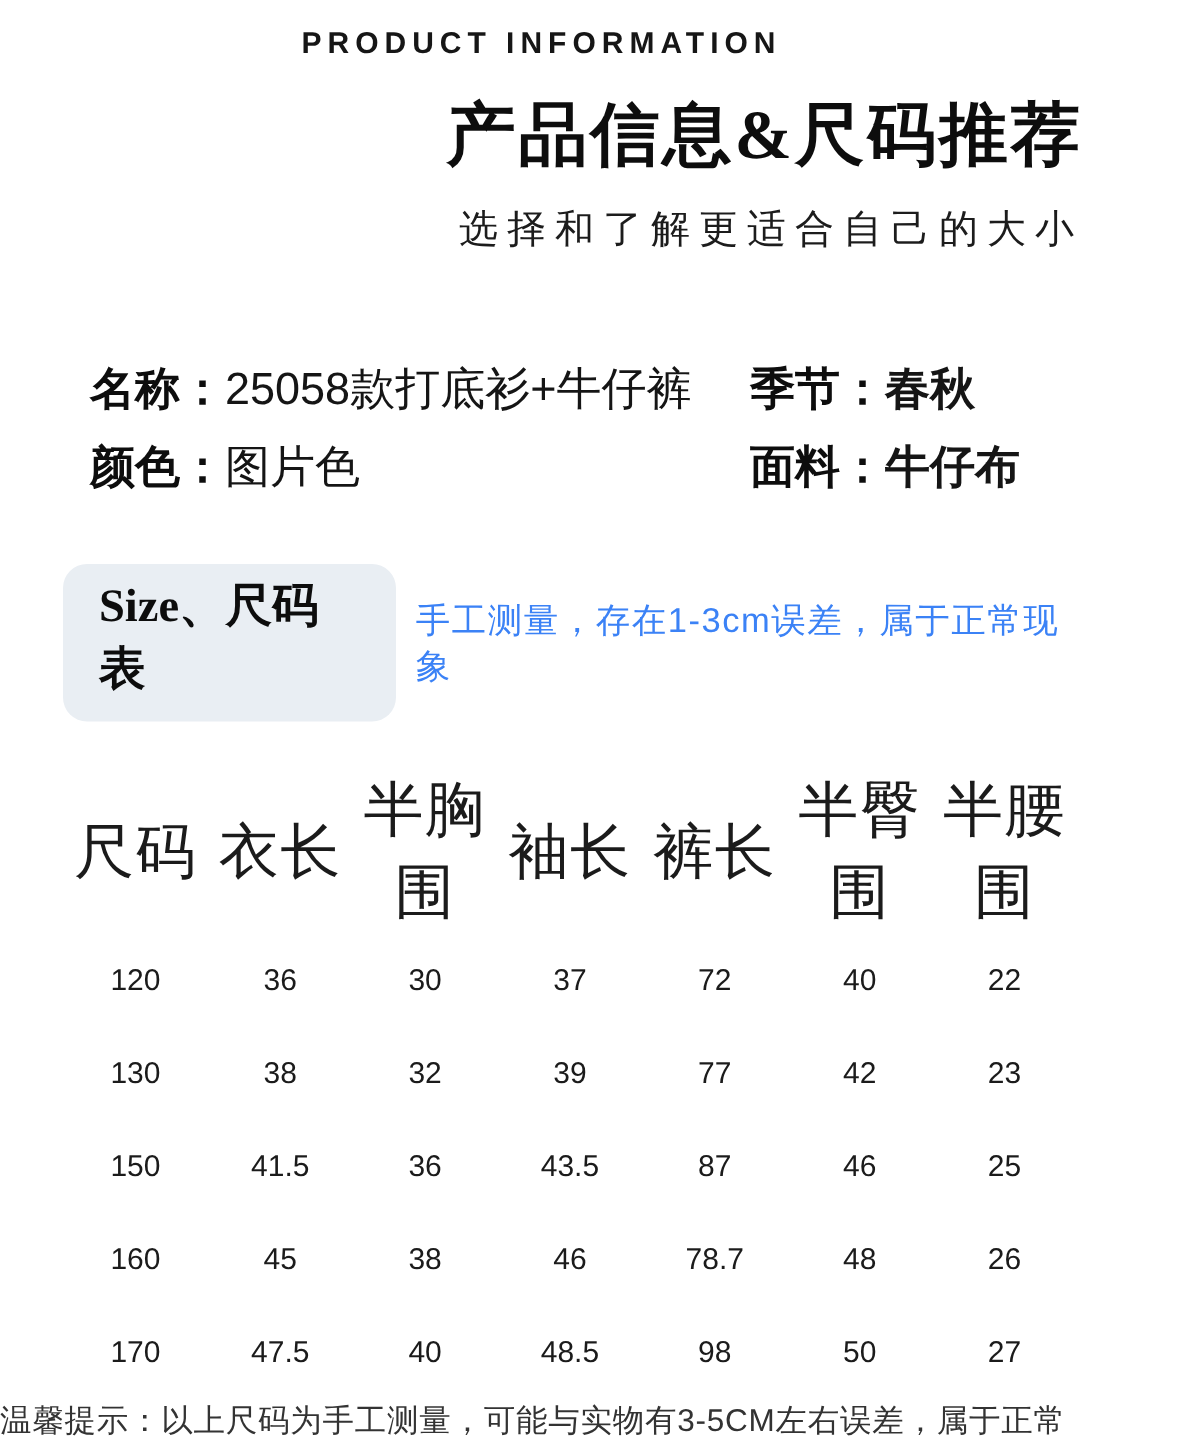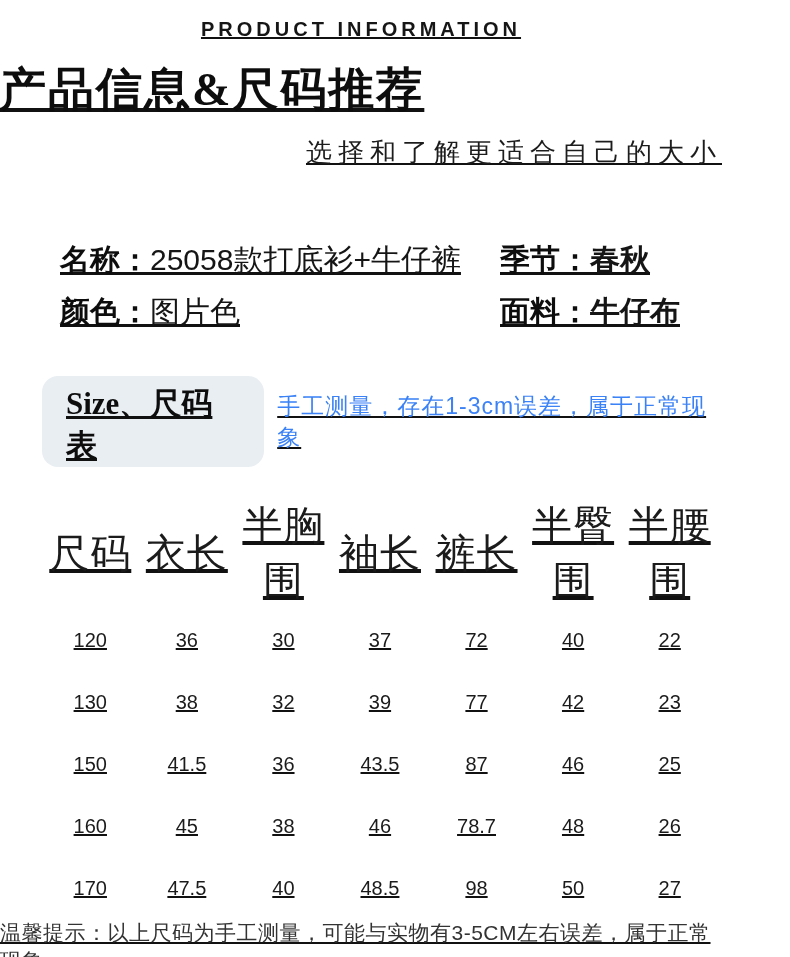--- a/index.html
+++ b/index.html
@@ -8,35 +8,35 @@
     background: #ffffff;
   }
   body {
     width: 790px;
     height: 957px;
     overflow: hidden;
     color: #111111;
     font-family: "Liberation Sans", sans-serif;
     position: relative;
   }
-  .page { width: 722px; height: 957px; position: relative; text-decoration: underline; }
+  .page { width: 722px; height: 957px; position: relative; }
 
   
   .eyebrow {
     padding-top: 18px;
     text-align: center;
     font-size: 20px;
     font-weight: 700;
     letter-spacing: 4px;
     color: #161616;
     font-family: "Liberation Sans", sans-serif;
   }
   .main-title {
     margin-top: 18px;
-    text-align: left;
+    text-align: right;
     font-size: 46px;
     font-weight: 700;
     letter-spacing: 2px;
     color: #0d0d0d;
     font-family: "Liberation Serif", "DejaVu Serif", serif;
   }
   .subtitle {
     margin-top: 14px;
     text-align: right;
     font-size: 26px;
@@ -64,21 +64,21 @@
   .field .val.v-bold { font-weight: 700; }
 
   
   .size-row {
     margin: 46px 0 0 42px;
     display: flex;
     align-items: center;
   }
   .size-badge {
     display: inline-block;
-    padding: 7px 24px 0 24px;
+    padding: 7px 24px 14px 24px;
     border-radius: 16px;
     font-size: 31px;
     font-weight: 700;
     font-family: "Liberation Serif", "DejaVu Serif", serif;
     color: #0d0d0d;
   }
   .size-note {
     margin-left: 13px;
     font-size: 23px;
     font-weight: 500;

